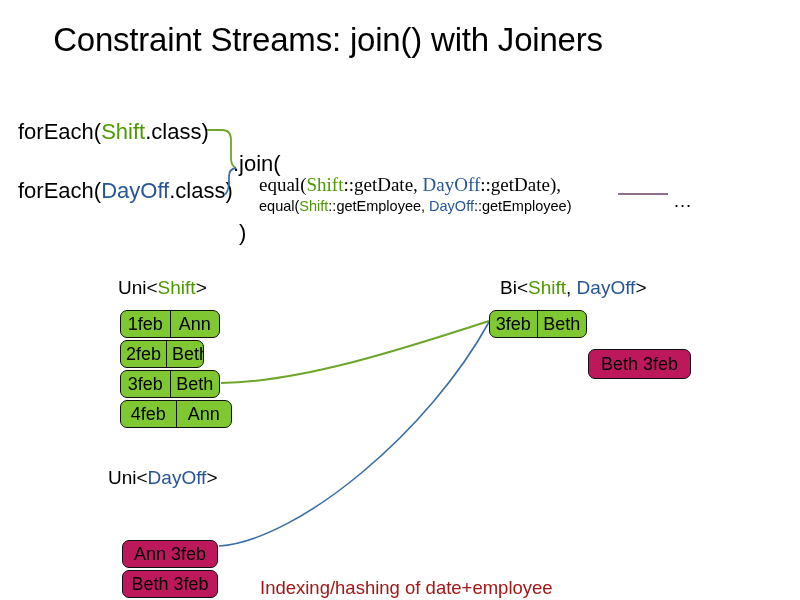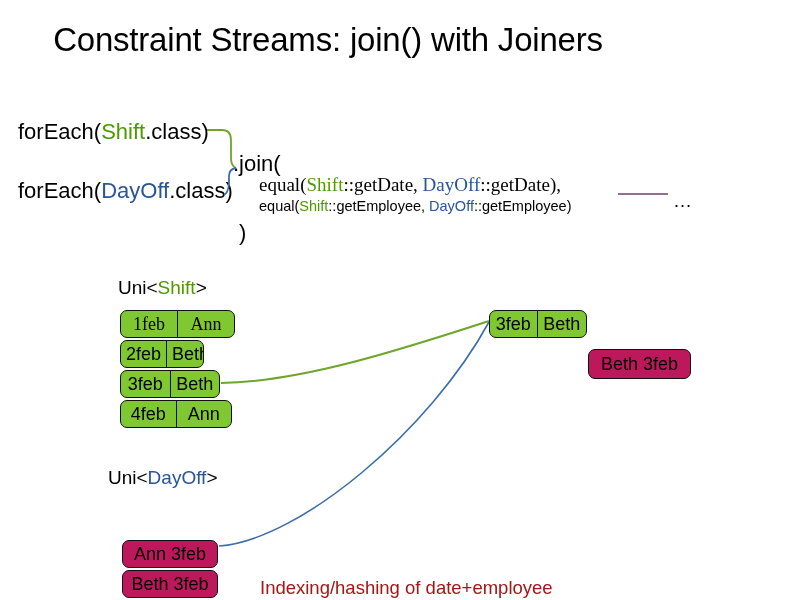--- a/index.html
+++ b/index.html
@@ -101,21 +101,21 @@
     font-size: 18px;
     line-height: 20px;
     padding: 0 5px;
     white-space: pre;
     color: #000000;
   }
   .cell.sep { border-right: 1.6px solid #111111; }
   .cell.name-orange { color: #000000; }
 
   
-  #shift-row-0 { left: 120px; top: 310px; width: 115px; font-family: Liberation Serif, serif; }
+  #shift-row-0 { left: 120px; top: 310px; width: 100px; }
   #shift-row-1 { left: 120px; top: 340px; width: 84px; }
   #shift-row-2 { left: 120px; top: 370px; width: 100px; }
   #shift-row-3 { left: 120px; top: 400px; width: 112px; }
   #shift-row-0 .cell.sep,
   #shift-row-1 .cell.sep,
   #shift-row-2 .cell.sep,
   #shift-row-3 .cell.sep { width: 50px; }
   #shift-row-0 .cell.name-orange,
   #shift-row-1 .cell.name-orange,
   #shift-row-2 .cell.name-orange,
@@ -171,20 +171,21 @@
   <div class="code-line" id="equal-line-1"><span>equal(</span><span class="kw-shift">Shift</span><span>::getDate, </span><span class="kw-dayoff">DayOff</span><span>::getDate),</span></div>
 
   <div class="code-line" id="equal-line-2"><span>equal(</span><span class="kw-shift">Shift</span><span>::getEmployee, </span><span class="kw-dayoff">DayOff</span><span>::getEmployee)</span></div>
 
   <div class="code-line" id="join-close">)</div>
 
   <div id="ellipsis">…</div>
 
   <div class="stream-label" id="label-uni-shift"><span>Uni&lt;</span><span class="kw-shift">Shift</span><span>&gt;</span></div>
 
+  <div class="stream-label" id="label-bi"><span>Bi&lt;</span><span class="kw-shift">Shift</span><span>, </span><span class="kw-dayoff">DayOff</span><span>&gt;</span></div>
 
   <div class="stream-label" id="label-uni-dayoff"><span>Uni&lt;</span><span class="kw-dayoff">DayOff</span><span>&gt;</span></div>
 
   <svg id="connectors" viewBox="0 0 800 600">
 
     <path d="M 207 130 L 222 130 Q 231 130 231 140 L 231 158 Q 231 166 236 168" fill="none" stroke="#6EA52B" stroke-width="1.8"></path>
 
     <path d="M 224 195 Q 228 193 229 184 L 229 176 Q 229 169 236 168" fill="none" stroke="#3B6EA8" stroke-width="1.8"></path>
 
     <line x1="618" y1="194" x2="668" y2="194" stroke="#6B3F6B" stroke-width="1.6"></line>

